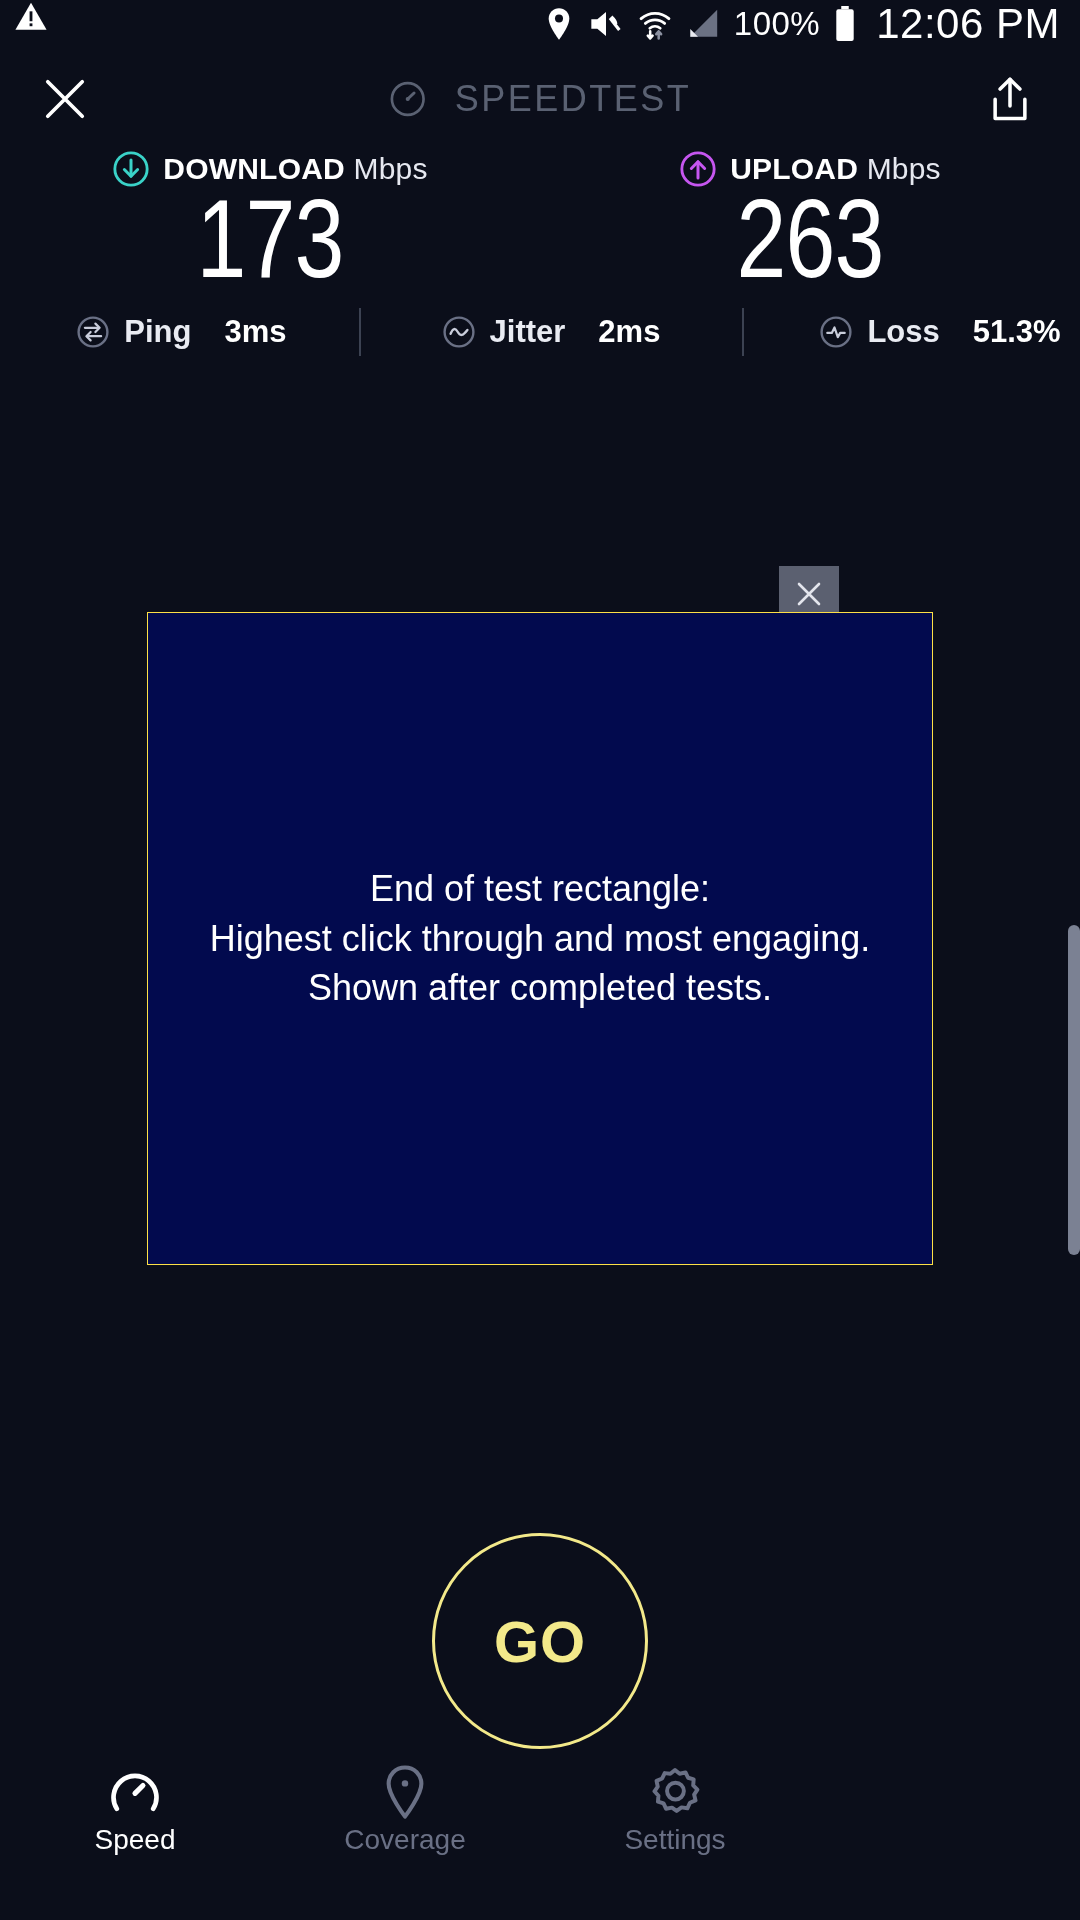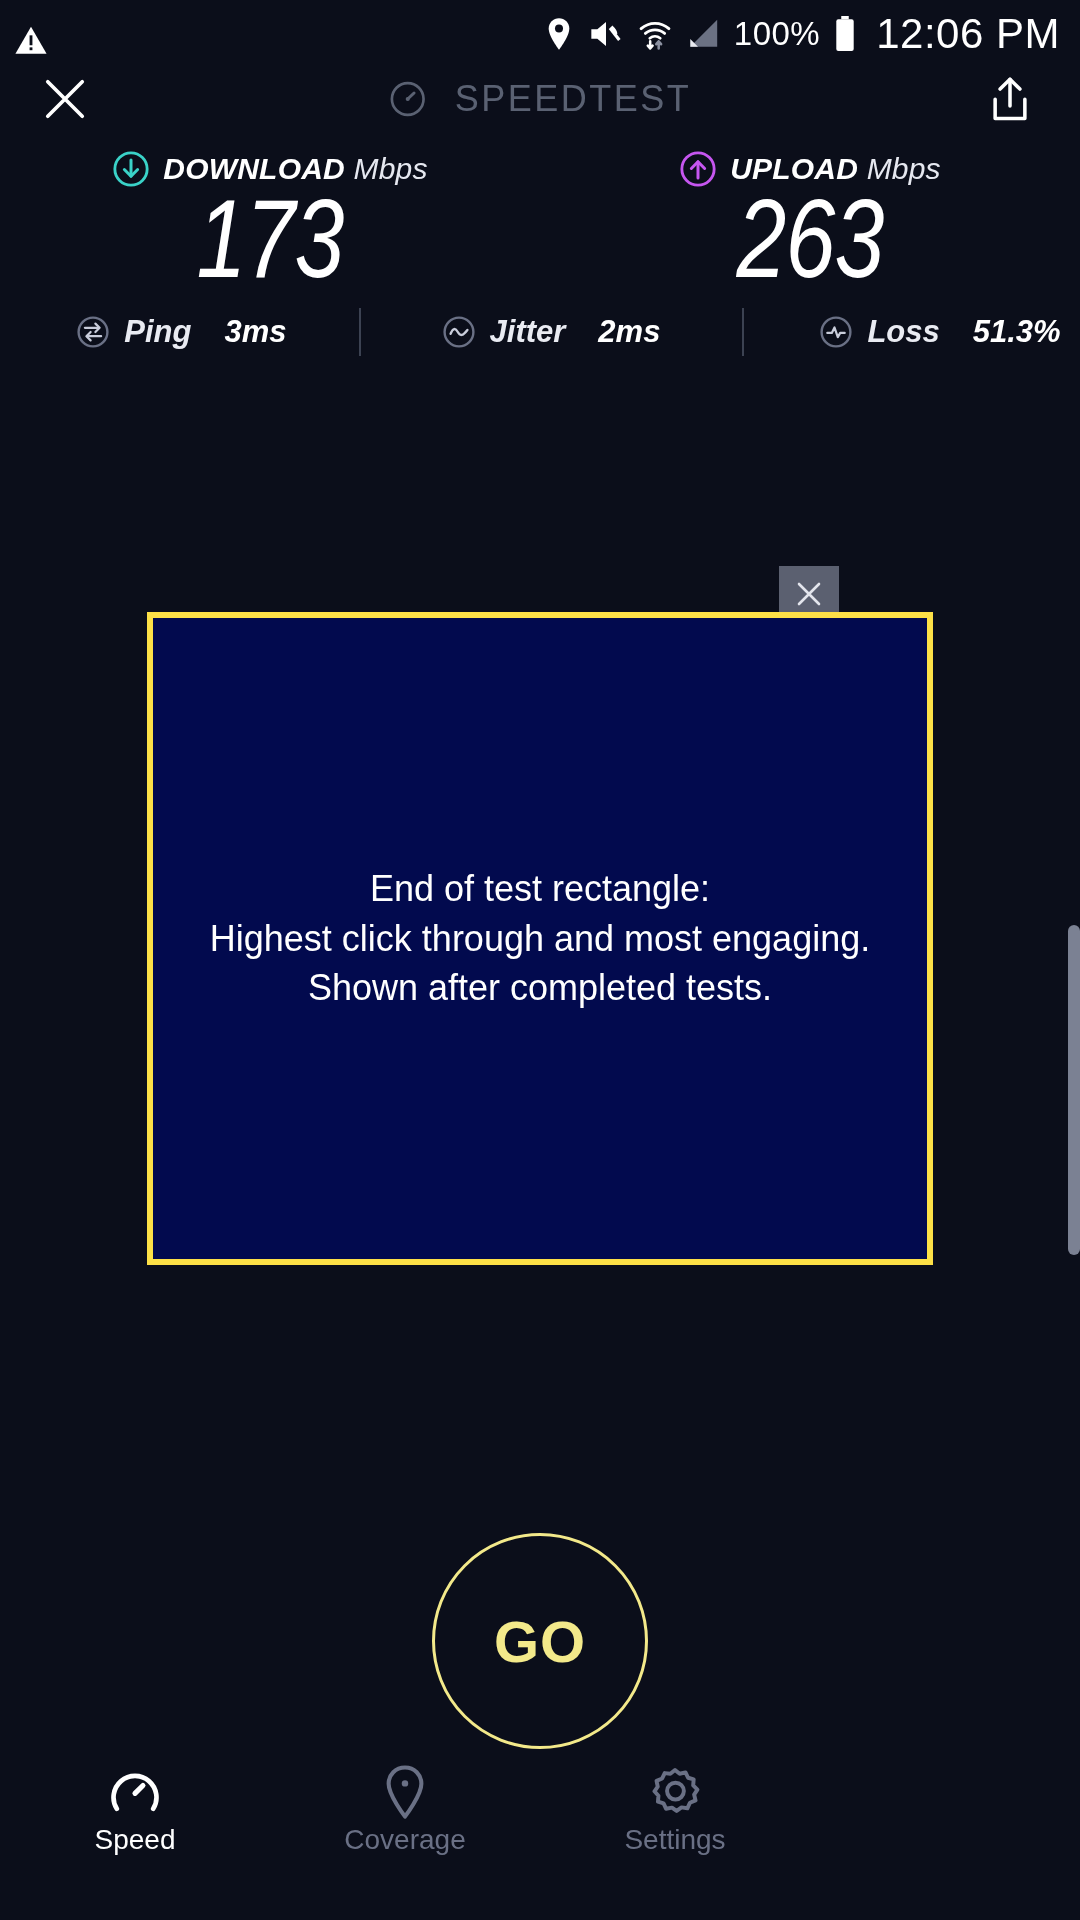--- a/index.html
+++ b/index.html
@@ -13,21 +13,21 @@
     position:relative;
     width:1080px; height:1920px;
     background:#0b0e1a;
     color:#ffffff;
   }
 
   
   .statusbar{
     position:absolute; top:0; left:0;
     width:1080px; height:58px;
-    display:flex; align-items:flex-end;
+    display:flex; align-items:flex-start;
     padding:0 20px 0 14px;
   }
   .sb-left{ display:flex; align-items:center; gap:10px; }
   .sb-spacer{ flex:1; }
   .sb-right{ display:flex; align-items:center; gap:14px; }
   .sb-time{
     font-size:42px; color:#ffffff; letter-spacing:0.5px;
     font-family:"Liberation Sans", sans-serif; margin-left:6px;
   }
   .sb-batt-pct{ font-size:33px; color:#ffffff; letter-spacing:0.5px; }
@@ -52,21 +52,21 @@
     font-size:36px; letter-spacing:2.5px; color:#5a6172; font-weight:400;
   }
   .hdr-share{
     position:absolute; right:42px; top:50%; transform:translateY(-50%);
     width:56px; height:60px; display:flex; align-items:center; justify-content:center;
     cursor:pointer;
   }
 
   
   .results{
-    position:absolute; top:140px; left:0; width:1080px;font-style:italic;
+    position:absolute; top:140px; left:0; width:1080px;
   }
   .speed-row{
     display:flex; width:1080px; padding-top:10px;
   }
   .speed-col{ width:540px; display:flex; flex-direction:column; align-items:center; }
   .speed-head{ display:flex; align-items:center; gap:13px; }
   .speed-label{
     font-size:30px; font-weight:700; color:#ffffff; letter-spacing:0.2px;
     white-space:nowrap;
   }
@@ -101,21 +101,21 @@
 
   
   .ad-wrap{
     position:absolute; left:147px; top:612px;
     width:786px; height:653px;
   }
   .ad-rect{
     position:absolute; left:0; top:0;
     width:786px; height:653px;
     background:#020a4e;
-    border:6px solid #fde047;
+    border:1px solid #fde047;
     display:flex; align-items:center; justify-content:center;
   }
   .ad-text{
     text-align:center; color:#ffffff;
     font-size:36px; line-height:1.38; font-weight:400;
     font-family:"Liberation Sans", sans-serif;
     padding:0 14px;
   }
   .ad-close{
     position:absolute; left:632px; top:-46px;

